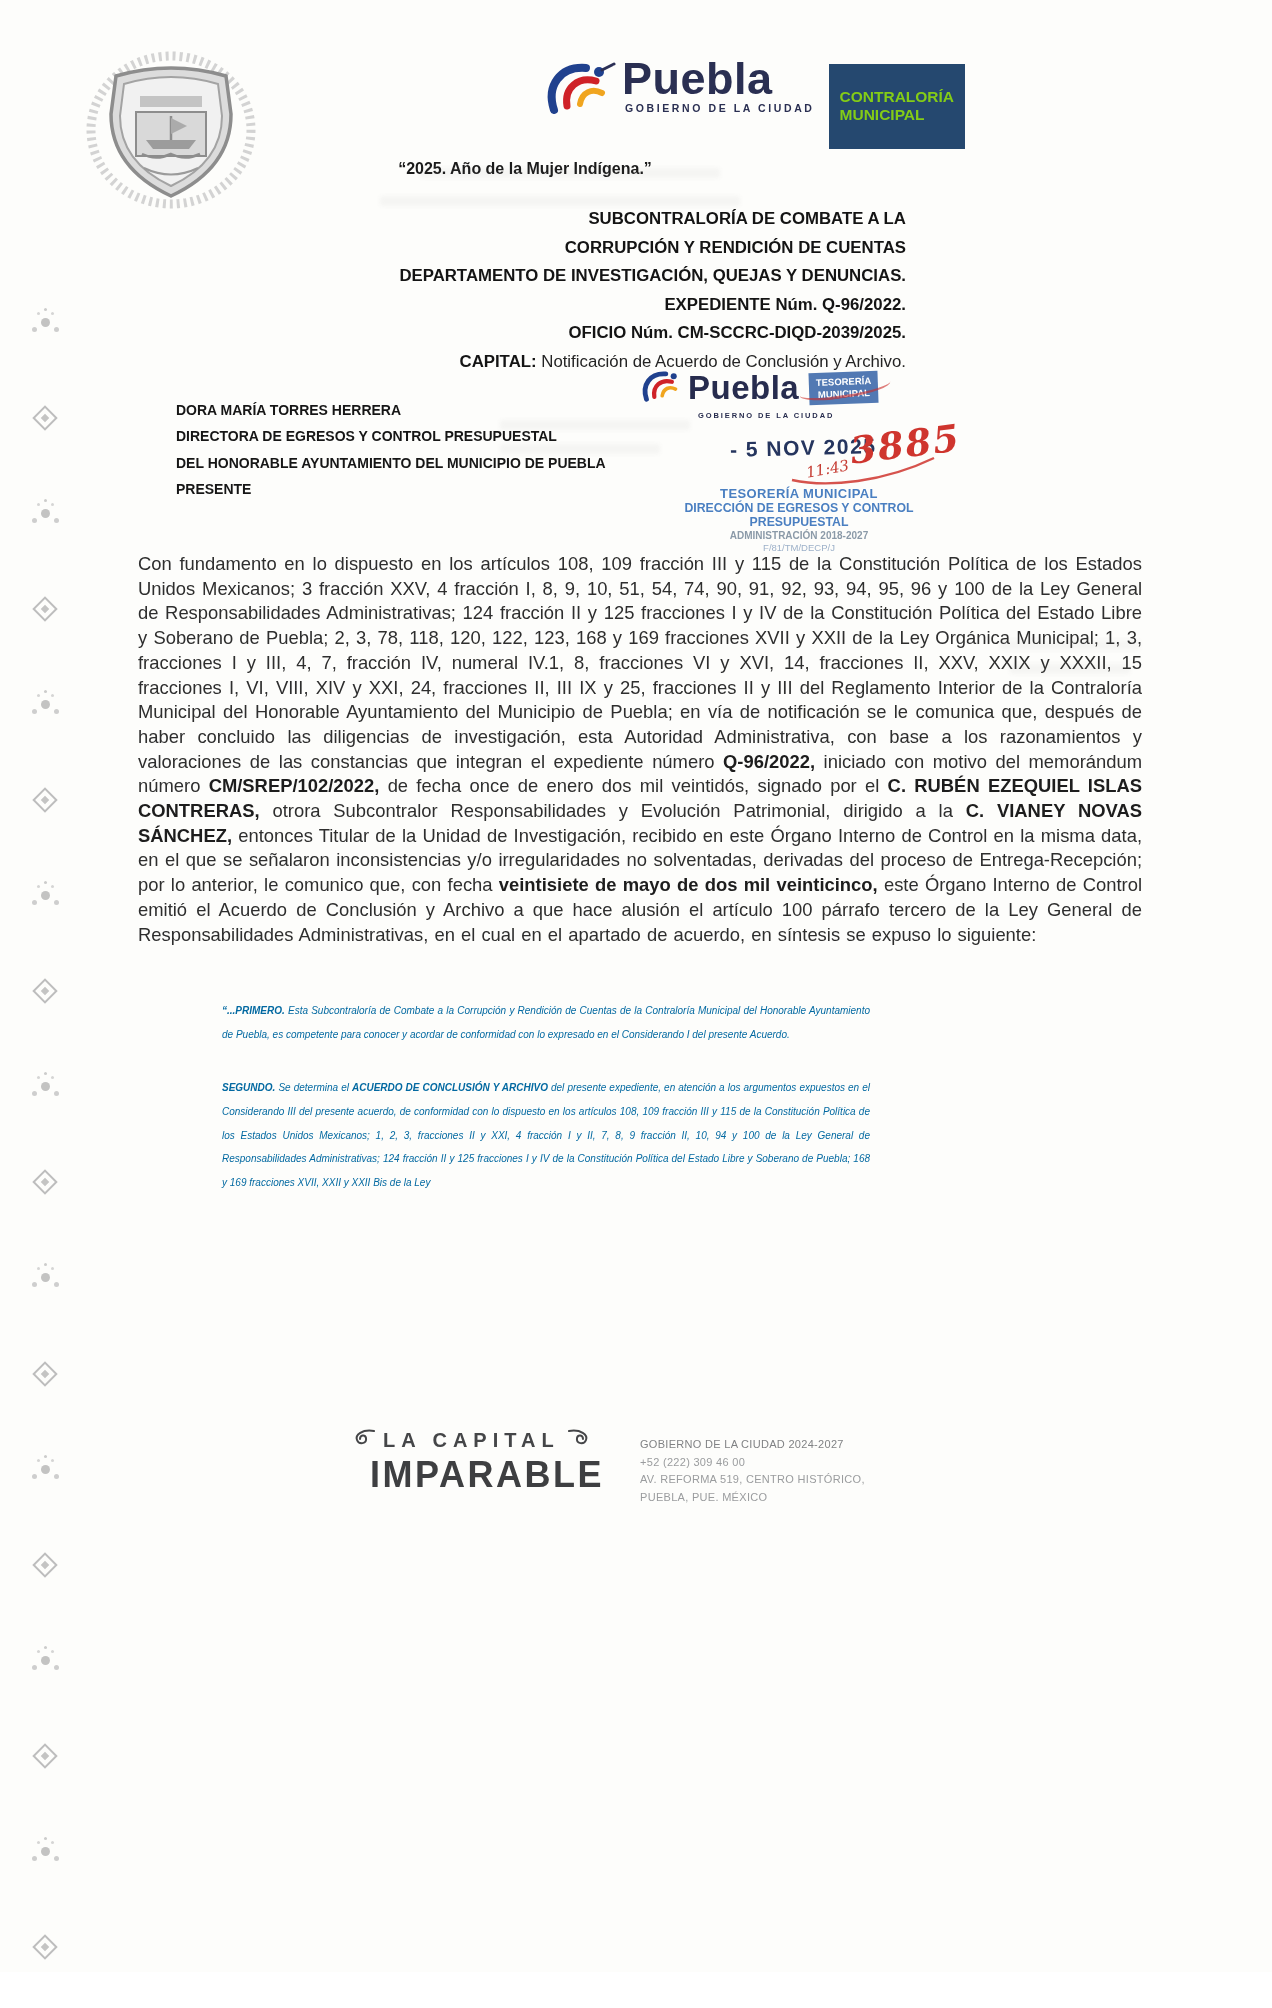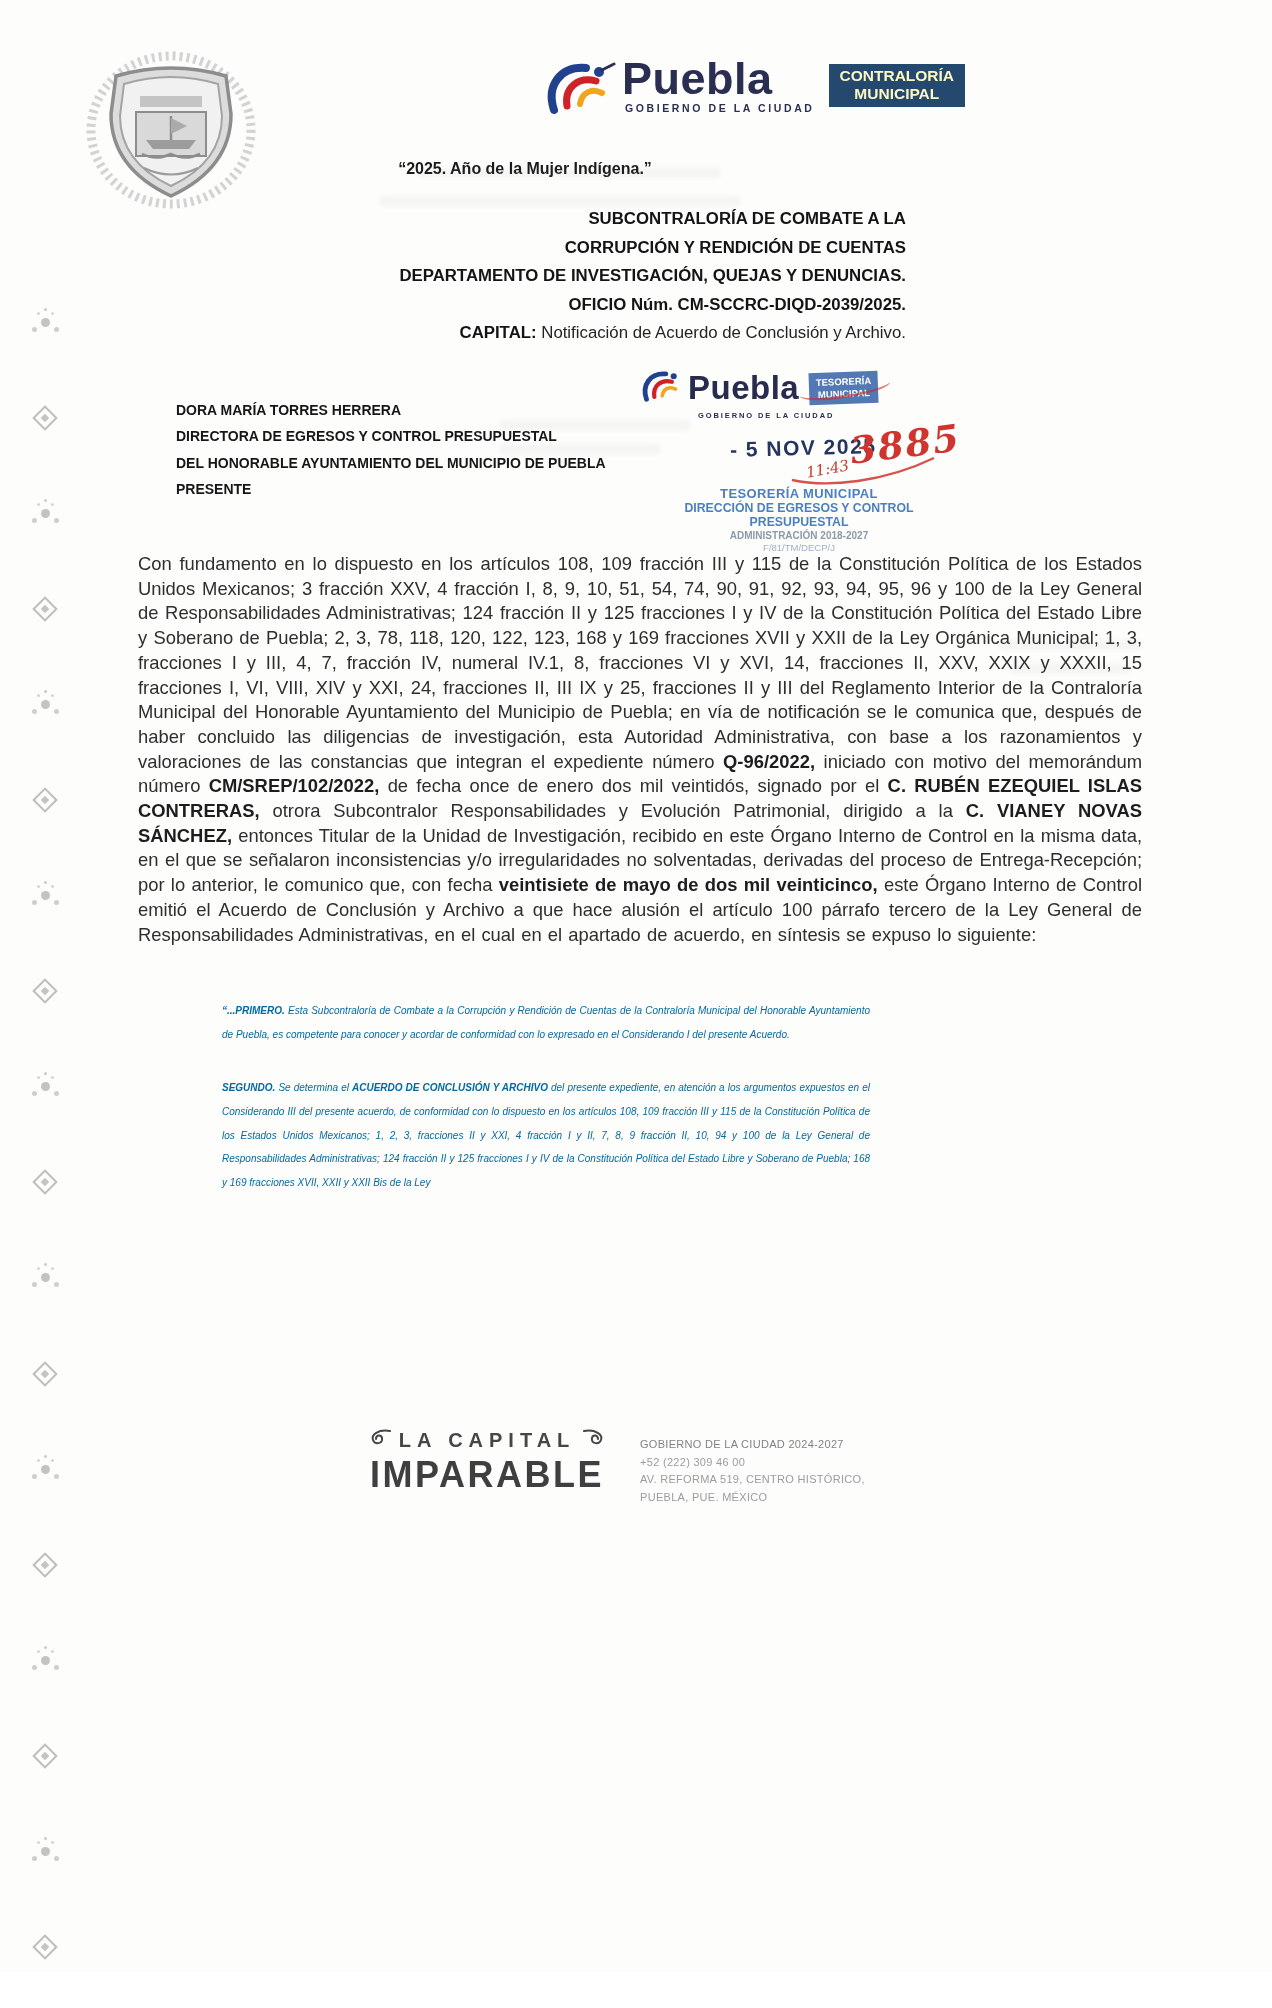--- a/index.html
+++ b/index.html
@@ -18,22 +18,22 @@
          box-shadow:-11px 7px 0 -2px #c3c3c3, 11px 7px 0 -2px #c3c3c3,
                     -7px -9px 0 -3px #cccccc, 7px -9px 0 -3px #cccccc,
                     0 -13px 0 -3px #c0c0c0; }
 
   
   .crest { position:absolute; left:84px; top:50px; }
   .brand { position:absolute; left:540px; top:56px; display:flex; align-items:flex-start; }
   .brand-text { margin-left:6px; }
   .wordmark { font-size:45px; line-height:46px; font-weight:800; color:#2a2f52; letter-spacing:.5px; }
   .tagline  { font-size:10.5px; letter-spacing:2.6px; font-weight:700; color:#2a2f52; margin-left:3px; }
-  .badge { margin-left:14px; margin-top:8px; background:#25486f; color:#fef9c3;
-           padding:3px 11px; font-size:15.5px; font-weight:700; line-height:1.18;text-align:center; }
+  .badge { margin-left:14px; margin-top:8px; background:#25486f; color:#84cc16;
+           padding:24px 11px; font-size:15.5px; font-weight:700; line-height:1.18; }
 
   .slogan { position:absolute; left:300px; top:160px; width:450px; text-align:center;
             font-size:16px; font-weight:700; color:#1a1a1a; }
 
   .office-block { position:absolute; top:205px; right:366px; text-align:right;
                   font-size:16.8px; font-weight:700; line-height:28.5px; color:#141414; }
   .office-block .lbl { font-weight:700; }
   .office-block .val { font-weight:700; }
   .office-block .asunto .val { font-weight:400; color:#242424; }
 
@@ -68,21 +68,21 @@
   .content { position:absolute; left:138px; top:552px; width:1004px; }
   .body-par { font-size:18.4px; line-height:24.7px; text-align:justify; color:#2e2e2e; word-spacing:1px; }
   .body-par .b { font-weight:700; color:#1d1d1d; }
   .quote { margin:52px 0 0 84px; width:648px; font-style:italic; font-size:10px;
            line-height:23.6px; text-align:justify; color:#0369a1; }
   .quote.q2 { margin-top:30px; }
   .quote .b { font-weight:700; }
 
   
   .footer-logo { position:absolute; left:352px; top:1428px; width:270px; text-align:center; color:#454648; }
-  .cap-row { display:flex; align-items:center; justify-content:center; gap:7px;
+  .cap-row { display:flex; align-items:center; gap:7px;
              font-size:20px; font-weight:700; letter-spacing:6px; }
   .imparable { font-size:36px; font-weight:900; letter-spacing:2.5px; color:#3e3f41; margin-top:1px; }
   .flip { transform:scaleX(-1); }
   .footer-contact { position:absolute; left:640px; top:1436px; font-size:11px; line-height:17.5px;
                     color:#9a9c9e; letter-spacing:.3px; }
   .footer-contact div:first-child { color:#808284; }
 
   
   .ghost { position:absolute; background:#777; opacity:.06; filter:blur(2px); border-radius:2px; height:10px; }
 </style>
@@ -148,20 +148,21 @@
   </div>
 
   <div class="slogan">“2025. Año de la Mujer Indígena.”</div>
 
   <div class="office-block">
     <div>
         <div>SUBCONTRALORÍA DE COMBATE A LA</div>
         <div>CORRUPCIÓN Y RENDICIÓN DE CUENTAS</div>
         <div>DEPARTAMENTO DE INVESTIGACIÓN, QUEJAS Y DENUNCIAS.</div>
       </div>
+    <div class="ref-line"><span class="lbl">EXPEDIENTE Núm.</span><span class="val"> Q-96/2022.</span></div>
     <div class="ref-line"><span class="lbl">OFICIO Núm.</span><span class="val"> CM-SCCRC-DIQD-2039/2025.</span></div>
     <div class="ref-line asunto"><span class="lbl">CAPITAL:</span><span class="val"> Notificación de Acuerdo de Conclusión y Archivo.</span></div>
   </div>
 
   <div class="recipient">
       <div>DORA MARÍA TORRES HERRERA</div>
       <div>DIRECTORA DE EGRESOS Y CONTROL PRESUPUESTAL</div>
       <div>DEL HONORABLE AYUNTAMIENTO DEL MUNICIPIO DE PUEBLA</div>
       <div>PRESENTE</div>
     </div>

